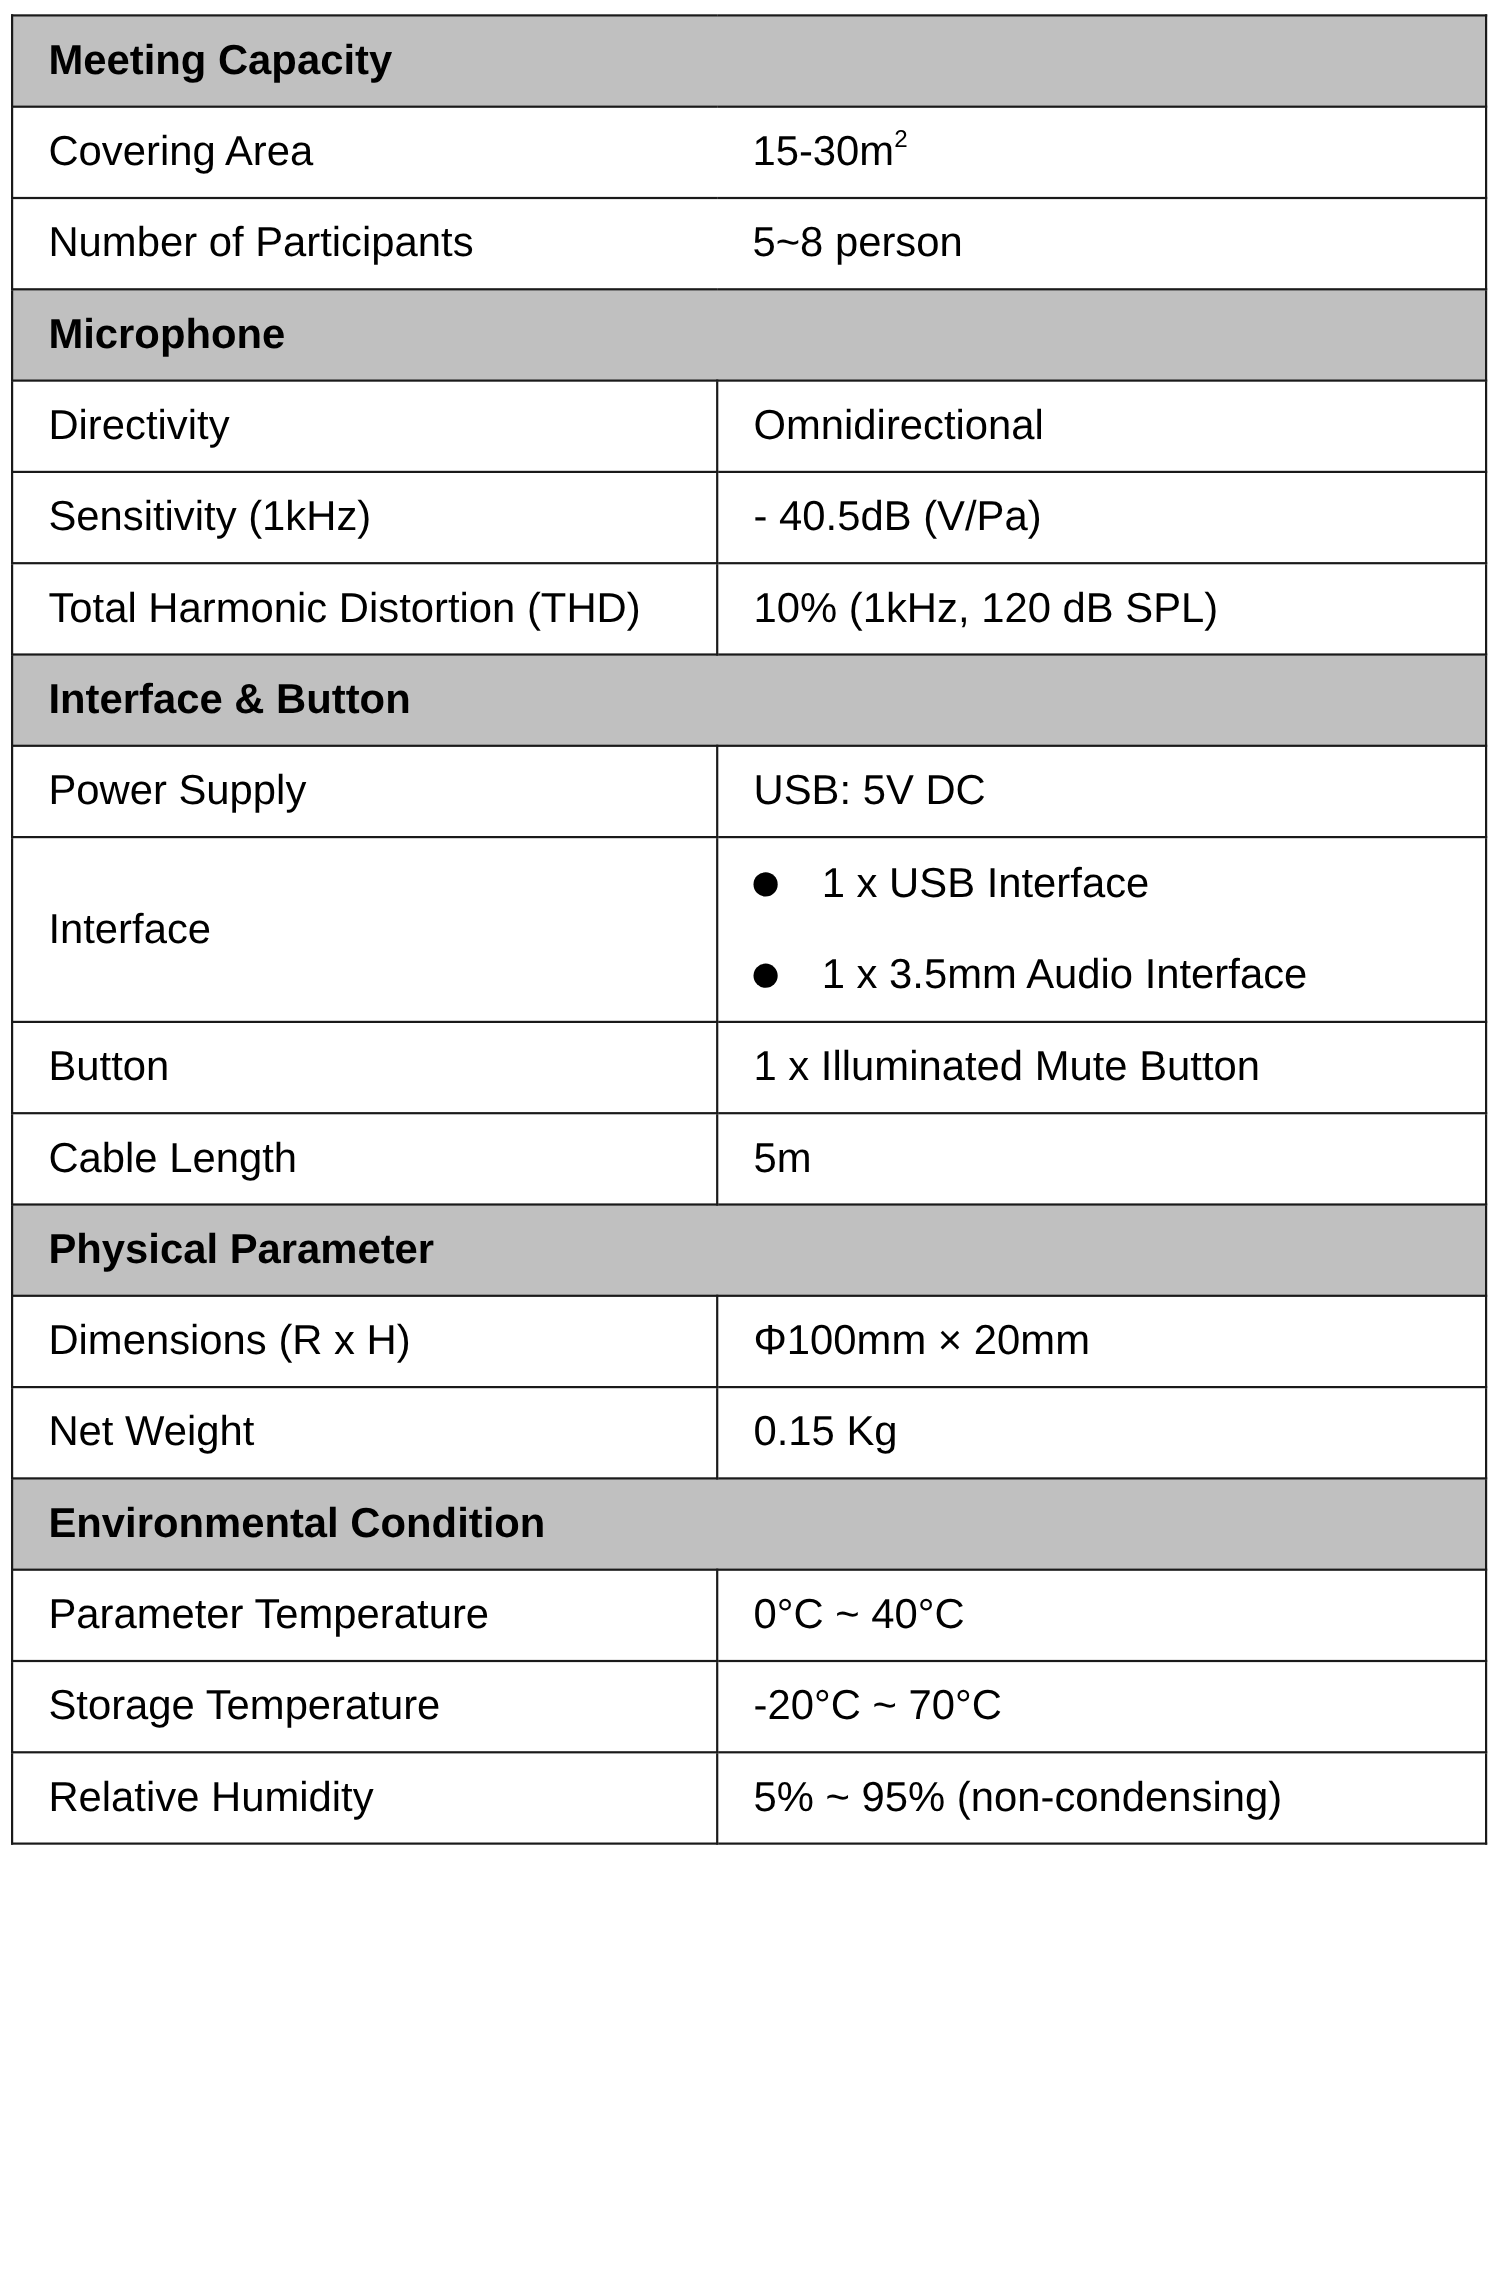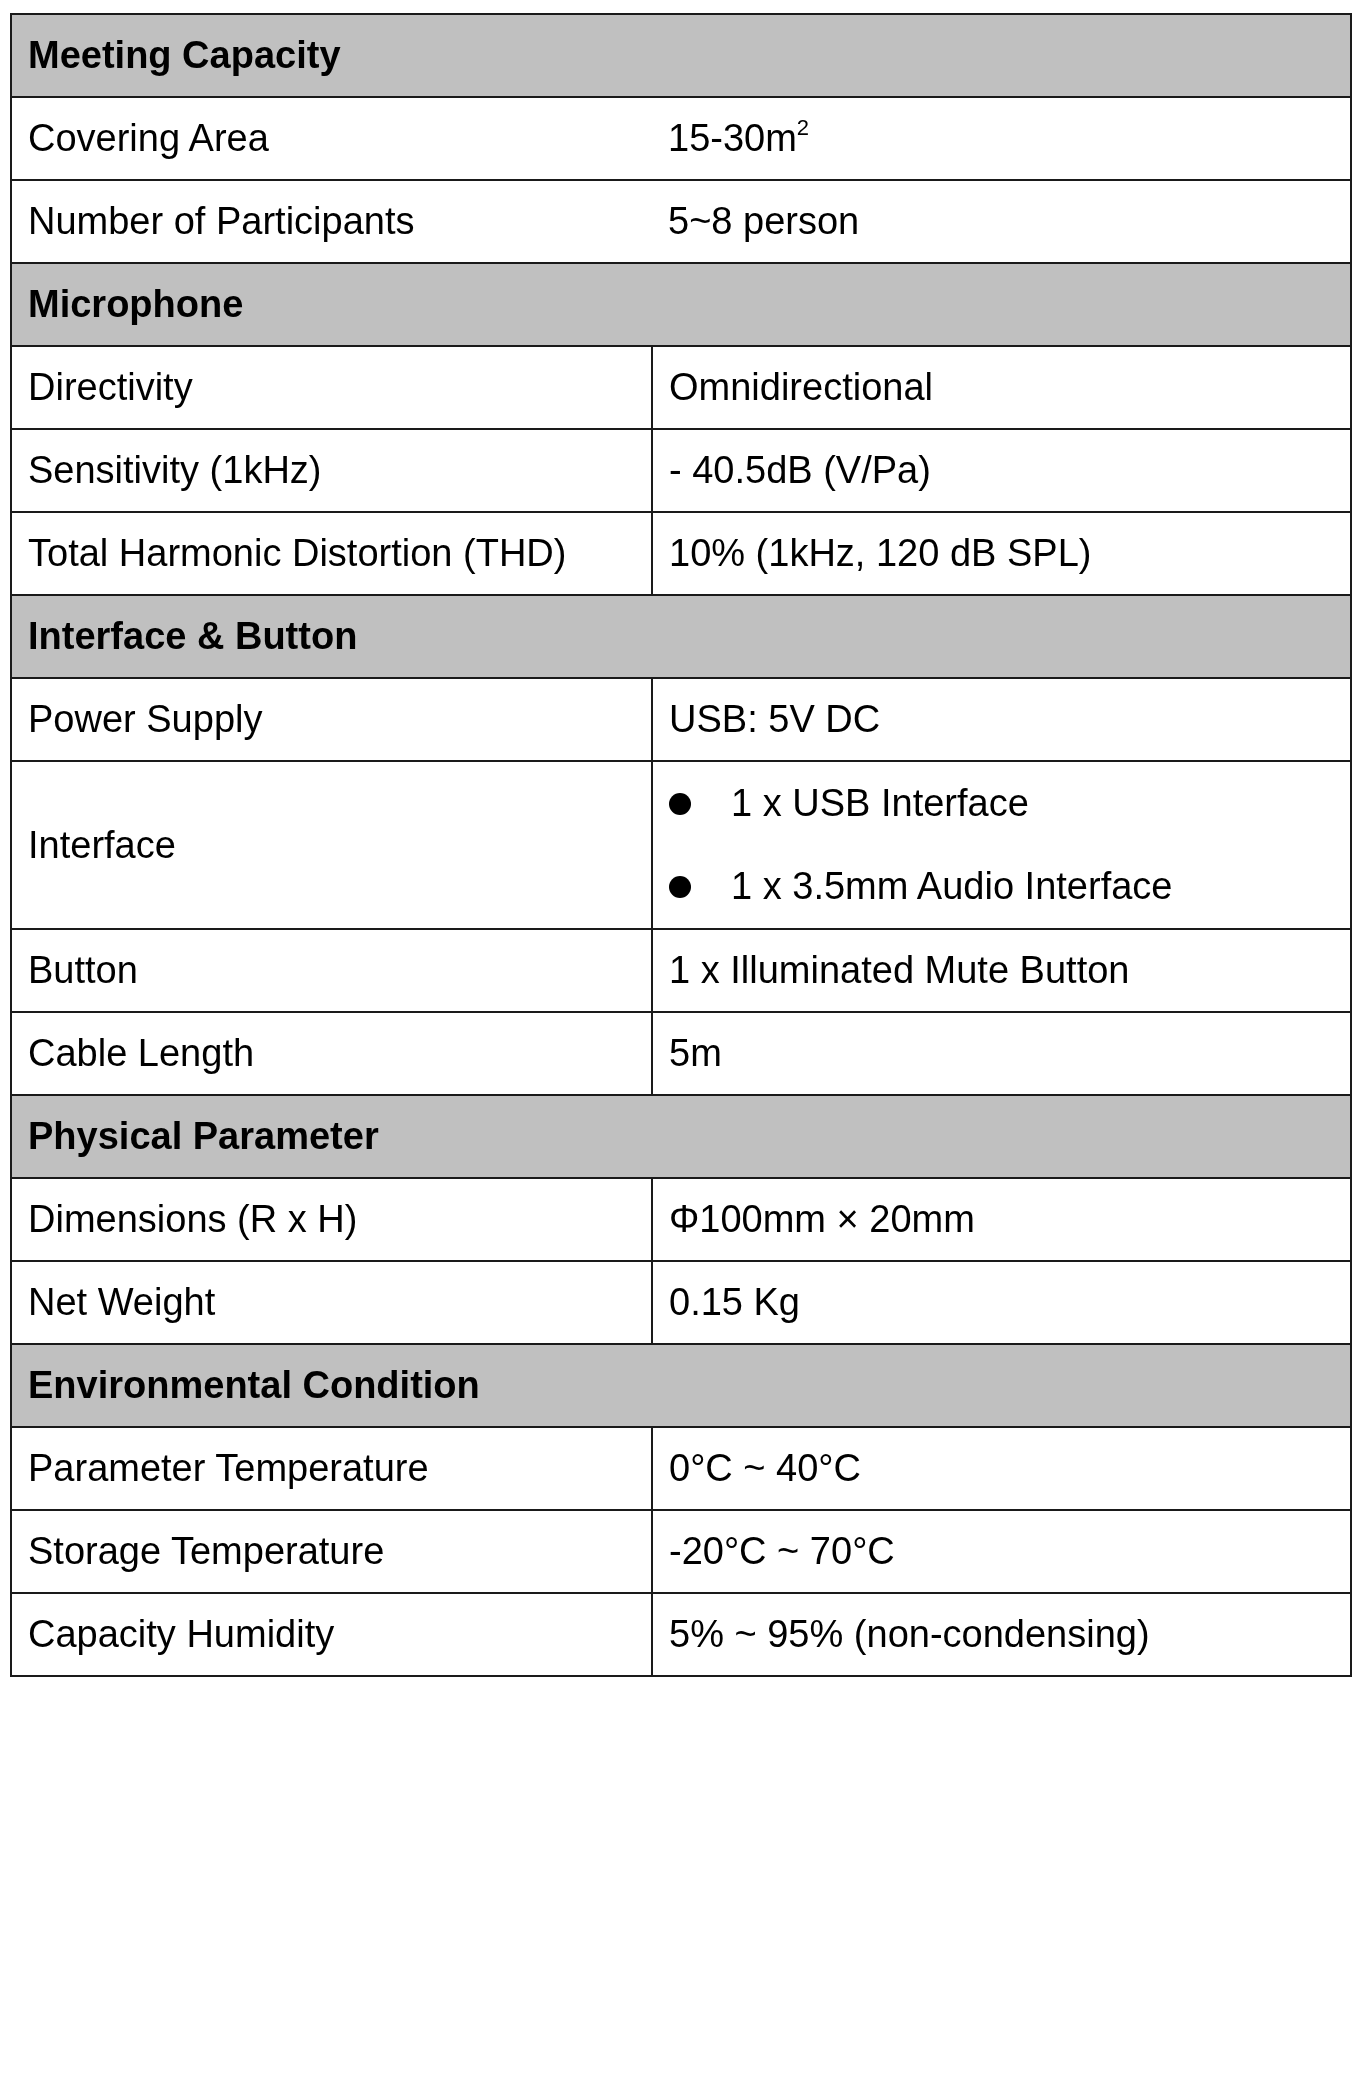--- a/index.html
+++ b/index.html
@@ -2,21 +2,21 @@
 <html><head>
 <meta charset="utf-8">
 <style>
   html, body { margin: 0; padding: 0; background: #ffffff; }
   body { width: 1357px; height: 2082px; position: relative; font-family: "Liberation Sans", sans-serif; color: #000; }
   table.spec {
     position: absolute; left: 10px; top: 13px; width: 1340px;
     border-collapse: collapse; table-layout: fixed;
   }
   table.spec td {
-    border: 2.5px solid #1a1a1a; font-size: 38px; padding: 0 0 0 16px;
+    border: 2.5px solid #1a1a1a; font-size: 38px; padding: 0 0 0 32px;
     height: 81px; vertical-align: middle; white-space: nowrap;
   }
   table.spec col.c1 { width: 641px; }
   table.spec col.c2 { width: 699px; }
   tr.section td { background: #c0c0c0; font-weight: bold; }
   sup { font-size: 22px; vertical-align: 16px; line-height: 0; }
   ul.bullets { list-style: none; margin: 0; padding: 0; text-align: center; }
   ul.bullets li { height: 83px; line-height: 83px; display: flex; align-items: center; }
   .dot { display: inline-block; width: 22px; height: 22px; border-radius: 50%; background: #000; margin-right: 40px; }
   td.multi { height: 163px; padding-top: 0; padding-bottom: 0; }
@@ -106,17 +106,17 @@
     </tr>
     <tr>
       <td>Parameter Temperature</td>
       <td>0°C ~ 40°C</td>
     </tr>
     <tr>
       <td>Storage Temperature</td>
       <td>-20°C ~ 70°C</td>
     </tr>
     <tr>
-      <td>Capacity Humidity</td>
+      <td>Relative Humidity</td>
       <td>5% ~ 95% (non-condensing)</td>
     </tr>
   </tbody>
 </table>
 
 </body></html>

